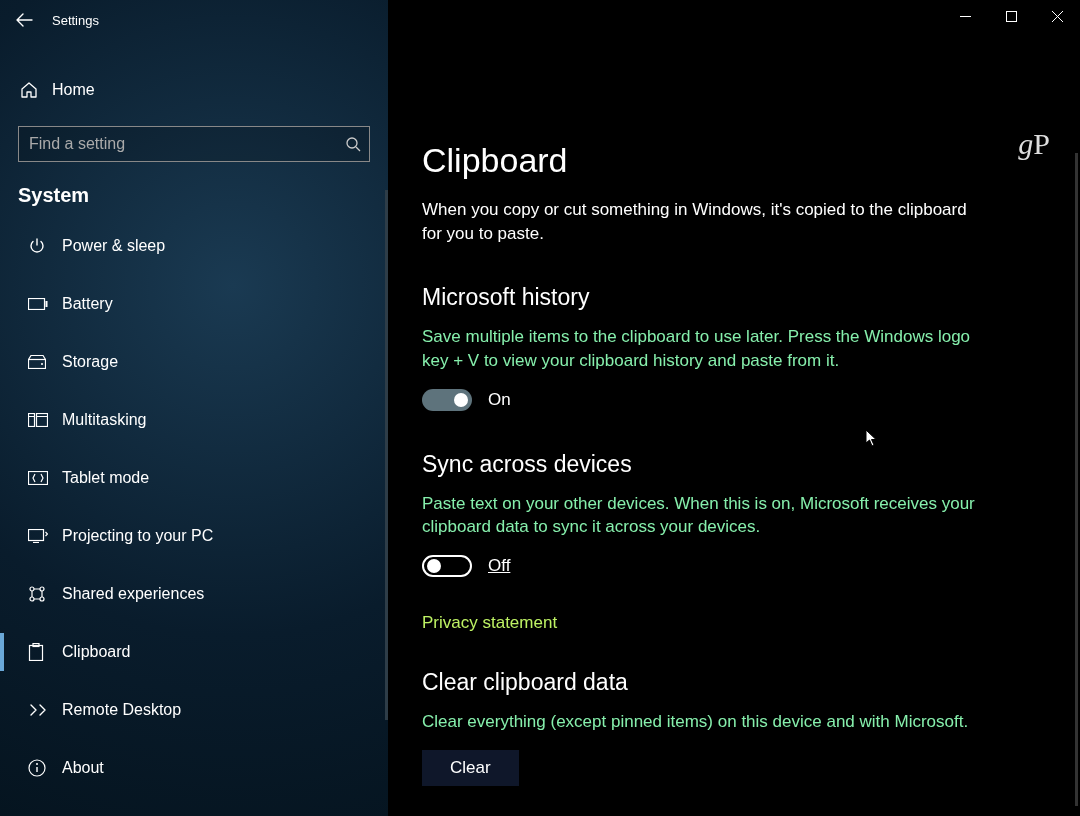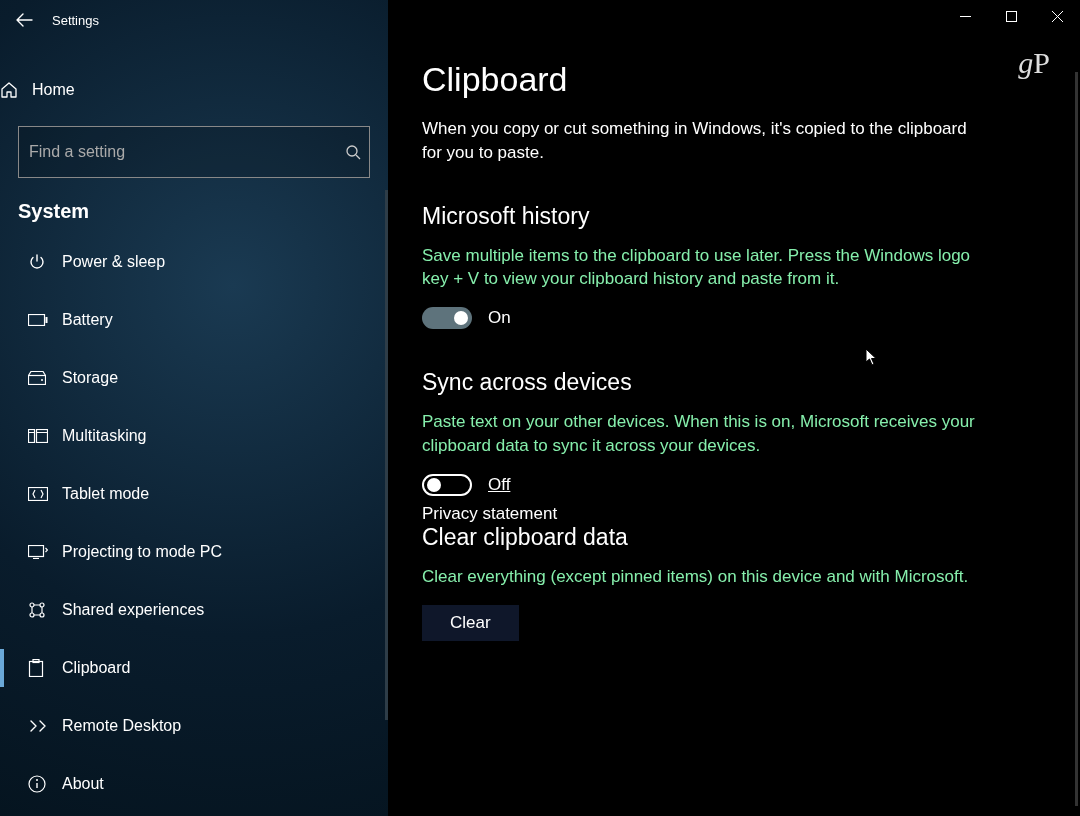--- a/index.html
+++ b/index.html
@@ -1,30 +1,30 @@
 <!DOCTYPE html>
 <html><head>
 <meta charset="utf-8">
 <style>
   * { margin: 0; padding: 0; box-sizing: border-box; }
   html, body { width: 1080px; height: 816px; overflow: hidden; font-family: "Segoe UI", Arial, sans-serif; background: #000; color: #fff; }
-  .window { display: flex; width: 1080px; height: 816px; position: relative; }
+  .window { display: flex; width: 1080px; height: 816px; position: relative; align-items: flex-end; }
   
   .titlebar { position: absolute; top: 0; left: 0; right: 0; height: 40px; display: flex; align-items: center; z-index: 10; }
   .back-btn { width: 48px; height: 40px; display: flex; align-items: center; justify-content: center; cursor: pointer; }
   .title-text { font-size: 13px; font-weight: 400; color: #fff; margin-left: 4px; }
   .win-controls { position: absolute; right: 0; top: 0; display: flex; }
   .win-btn { width: 46px; height: 32px; display: flex; align-items: center; justify-content: center; cursor: pointer; }
   
   .sidebar { width: 388px; height: 100%; background: radial-gradient(ellipse 700px 700px at 60% 35%, #1a3a52 0%, #091c2c 50%, #031019 100%); padding-top: 68px; position: relative; }
-  .home-row { display: flex; align-items: center; height: 44px; cursor: pointer; }
+  .home-row { display: flex; align-items: center; height: 44px; padding-left: 20px; cursor: pointer; }
   .home-row .icon-slot { width: 32px; display:flex; align-items:center; }
   .home-row .label { font-size: 16px; color: #fff; }
   .search-wrap { margin: 14px 18px 0 18px; }
-  .search-box { width: 100%; height: 52px; border: 1px solid #888; background: rgba(0,0,0,0.15); display: flex; align-items: center; padding: 0 8px 0 10px; }
+  .search-box { width: 100%; height: 36px; border: 1px solid #888; background: rgba(0,0,0,0.15); display: flex; align-items: center; padding: 0 8px 0 10px; }
   .search-box input { flex: 1; background: transparent; border: none; outline: none; color: #bbb; font-size: 16px; font-family: inherit; }
   .search-box input::placeholder { color: #aaa; }
   .section-label { margin: 22px 0 10px 18px; font-weight: 700; font-size: 20px; }
   .nav-list { }
   .nav-item { display: flex; align-items: center; height: 58px; padding-left: 28px; cursor: pointer; position: relative; }
   .nav-item .icon-slot { width: 34px; display:flex; align-items:center; }
   .nav-item .nav-label { font-size: 16px; color: #fff; }
   .nav-item.active::before { content: ""; position: absolute; left: 0; top: 10px; bottom: 10px; width: 4px; background: #6aa8d8; }
   .sidebar-scroll { position:absolute; right:0; top:190px; width:3px; height:530px; background:#2e3d48; }
   
@@ -36,21 +36,21 @@
   h2.section { font-size: 23px; font-weight: 400; margin-bottom: 14px; }
   .desc { font-size: 17px; color: #86efac; line-height: 1.4; max-width: 560px; margin-bottom: 16px; }
   .toggle-row { display: flex; align-items: center; margin-bottom: 40px; }
   .toggle { width: 50px; height: 22px; border-radius: 11px; position: relative; cursor: pointer; margin-right: 16px; }
   .toggle.on  { background: #5e737c; }
   .toggle.off { background: #000; border: 2px solid #fff; }
   .toggle .knob { position: absolute; width: 14px; height: 14px; border-radius: 50%; top: 50%; transform: translateY(-50%); }
   .toggle.on  .knob { right: 4px; background: #fff; }
   .toggle.off .knob { left: 3px; background: #fff; }
   .toggle-label { font-size: 17px; }
-  .link { color: #ffffff; font-size: 17px; cursor: pointer; display:inline-block; }
+  .link { color: #bef264; font-size: 17px; cursor: pointer; display:inline-block; margin-bottom: 36px; }
   .clear-btn { background: #0f172a; color: #fff; border: none; font-size: 17px; padding: 8px 28px; cursor: pointer; font-family: inherit; }
   .main-scroll { position:absolute; right:2px; top:72px; bottom:10px; width:3px; background:#333; }
   .cursor-arrow { position:absolute; left:477px; top:348px; pointer-events:none; }
   svg { display:block; }
 </style>
 </head>
 <body>
 
 <div class="window">
 
@@ -156,21 +156,21 @@
       </div>
 
       <div class="nav-item">
         <span class="icon-slot">
             <svg width="20" height="14" viewBox="0 0 20 14">
               <rect x="0.5" y="0.5" width="15" height="11" stroke="#fff" stroke-width="1.2" fill="none"></rect>
               <path d="M5 13.5 H11" stroke="#fff" stroke-width="1.2"></path>
               <path d="M17.5 3 L19.5 5 L17.5 7" stroke="#fff" stroke-width="1.2" fill="none"></path>
             </svg>
           </span>
-        <span class="nav-label">Projecting to mode PC</span>
+        <span class="nav-label">Projecting to your PC</span>
       </div>
 
       <div class="nav-item">
         <span class="icon-slot">
             <svg width="18" height="18" viewBox="0 0 18 18">
               <circle cx="4" cy="4" r="2" stroke="#fff" stroke-width="1.2" fill="none"></circle>
               <circle cx="14" cy="4" r="2" stroke="#fff" stroke-width="1.2" fill="none"></circle>
               <circle cx="4" cy="14" r="2" stroke="#fff" stroke-width="1.2" fill="none"></circle>
               <circle cx="14" cy="14" r="2" stroke="#fff" stroke-width="1.2" fill="none"></circle>
               <path d="M6 4 H12 M4 6 V12 M14 6 V12 M6 14 H12" stroke="#fff" stroke-width="1.2"></path>
@@ -223,21 +223,21 @@
     <p class="desc">Save multiple items to the clipboard to use later. Press the Windows logo key + V to view your clipboard history and paste from it.</p>
     <div class="toggle-row">
       <div class="toggle on">
           <div class="knob"></div>
         </div>
       <span class="toggle-label">On</span>
     </div>
 
     <h2 class="section">Sync across devices</h2>
     <p class="desc">Paste text on your other devices. When this is on, Microsoft receives your clipboard data to sync it across your devices.</p>
-    <div class="toggle-row" style="margin-bottom:8px;text-decoration:underline;">
+    <div class="toggle-row" style="margin-bottom:36px;text-decoration:underline;">
       <div class="toggle off">
           <div class="knob"></div>
         </div>
       <span class="toggle-label">Off</span>
     </div>
     <span class="link">Privacy statement</span>
 
     <h2 class="section">Clear clipboard data</h2>
     <p class="desc">Clear everything (except pinned items) on this device and with Microsoft.</p>
     <button class="clear-btn">Clear</button>

